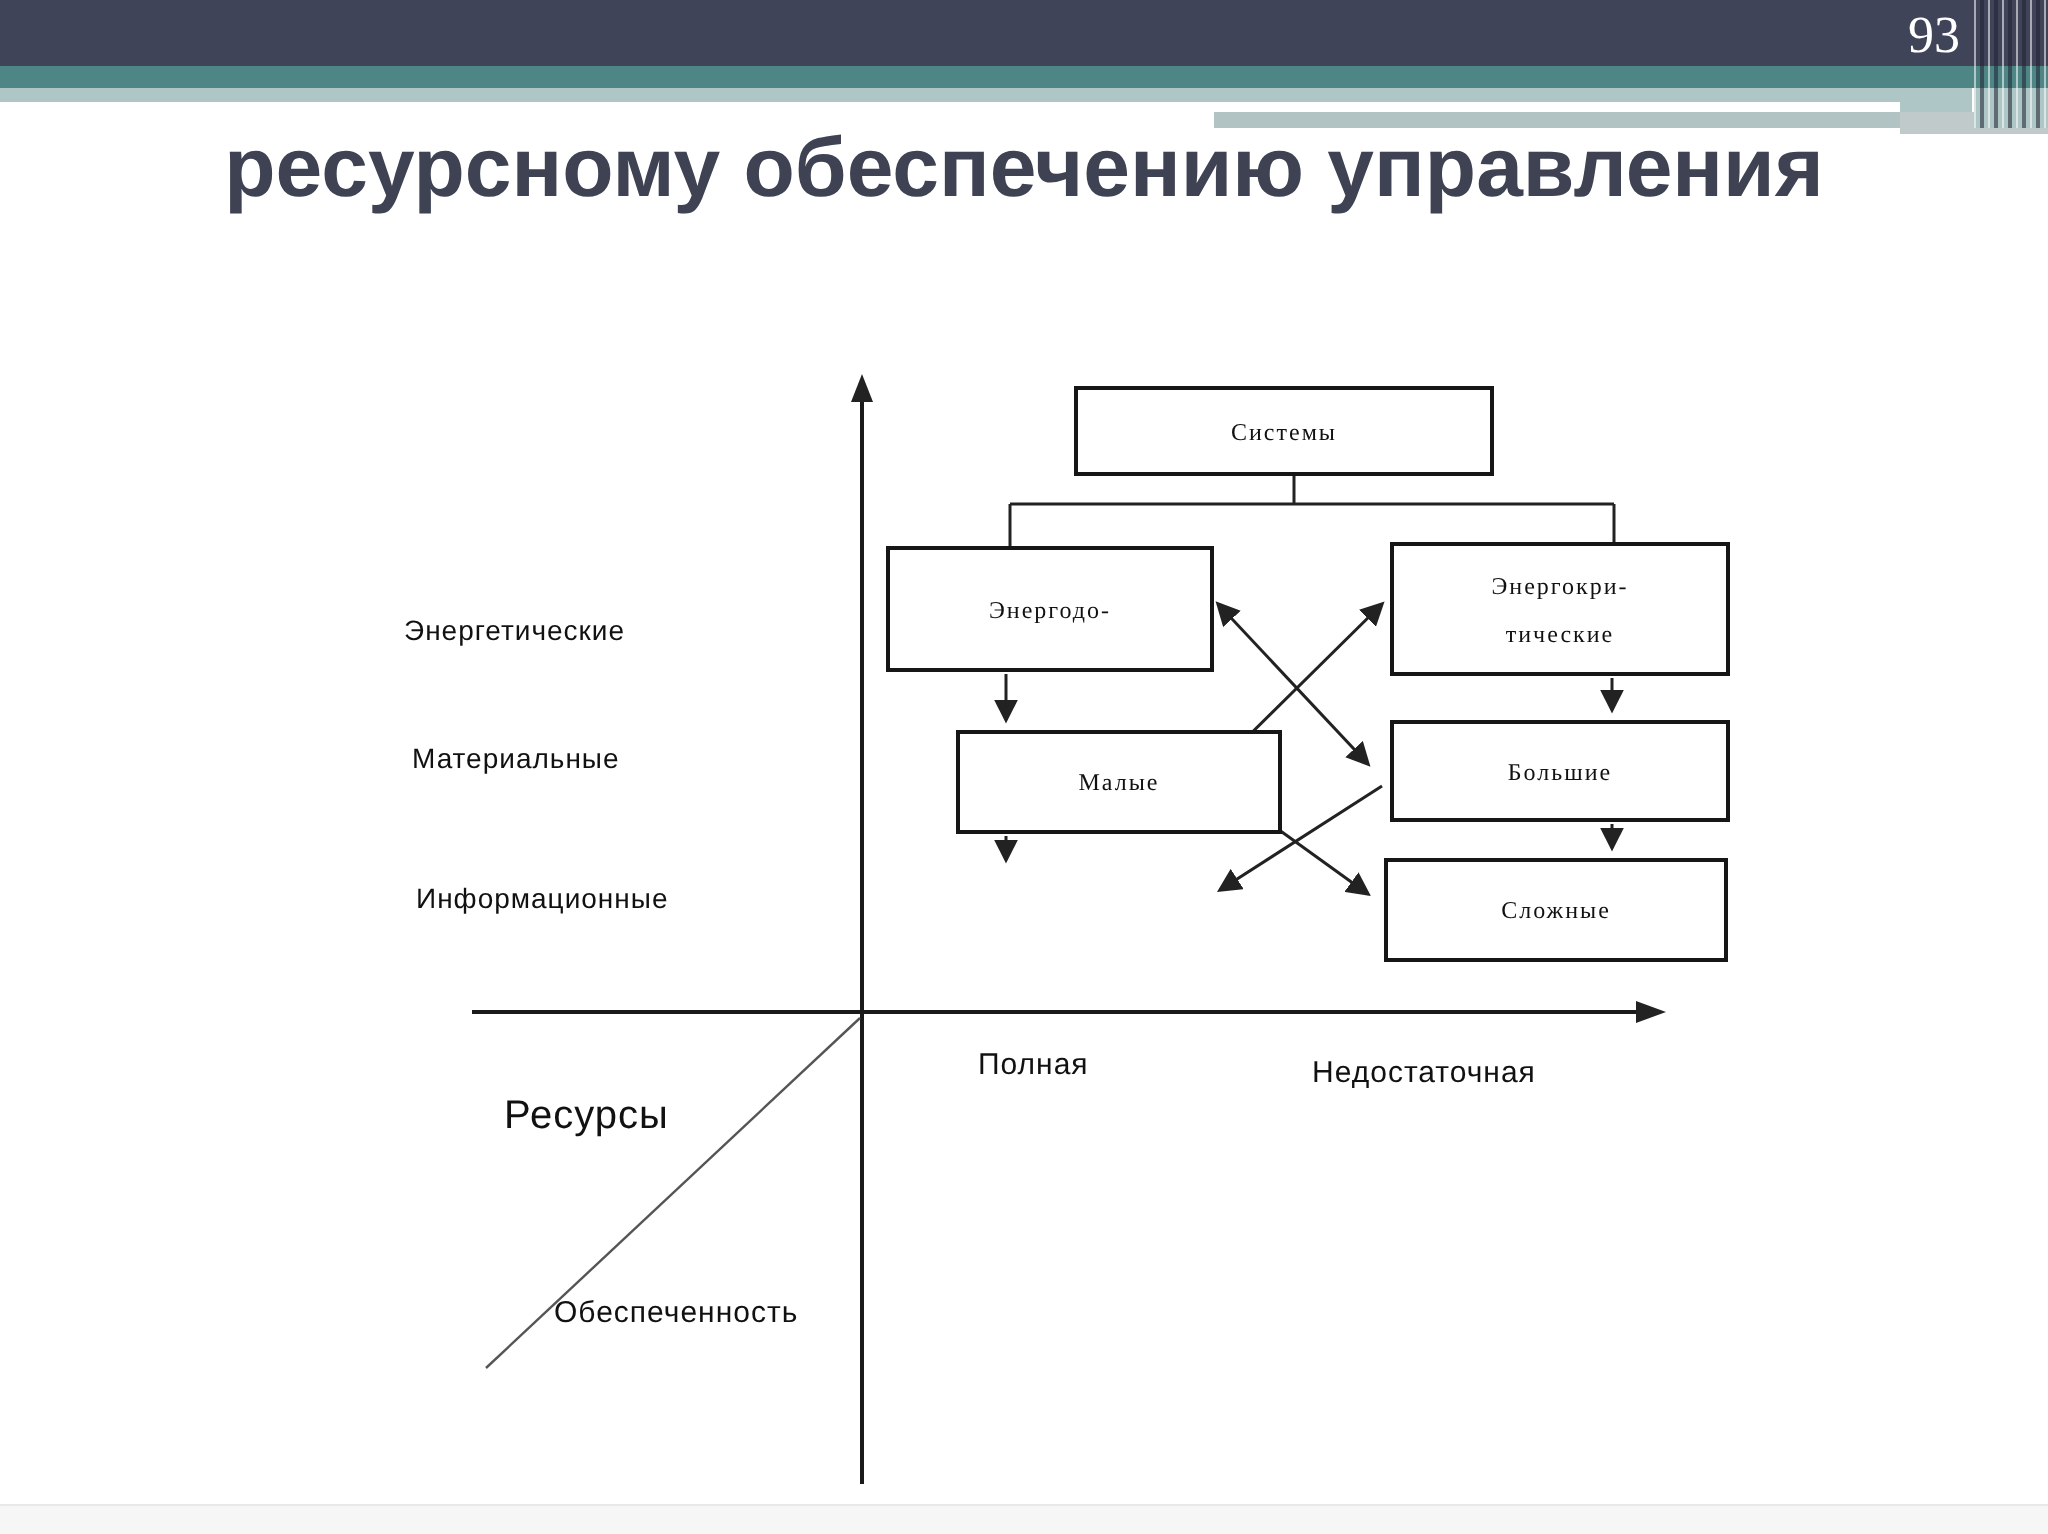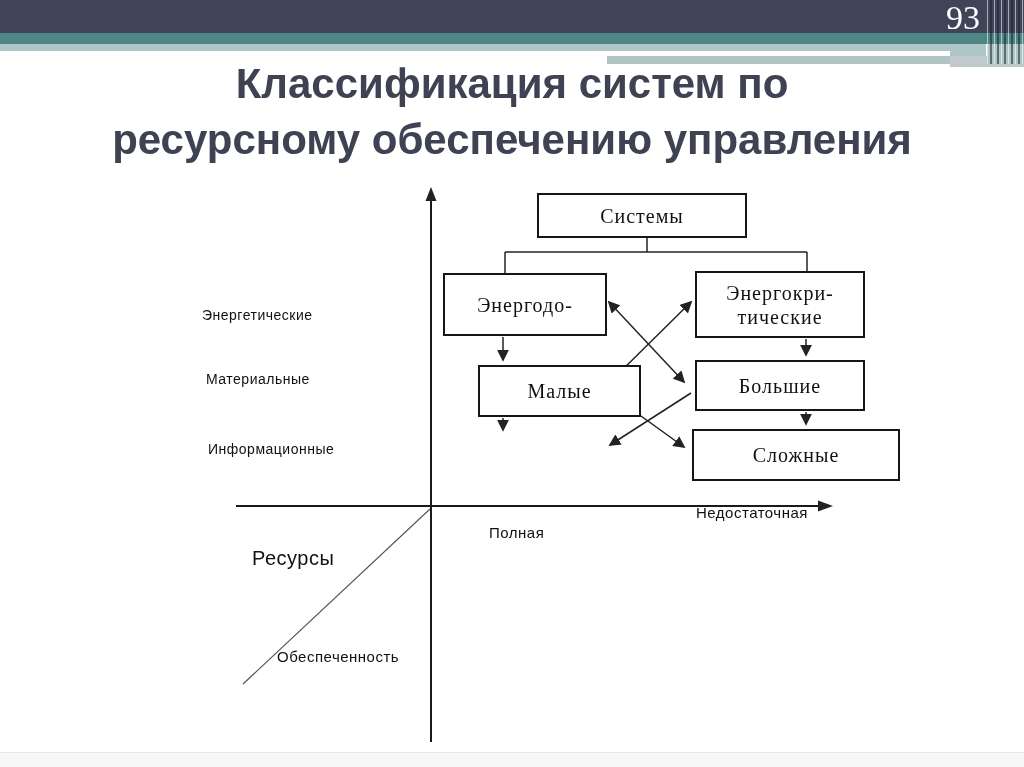--- a/index.html
+++ b/index.html
@@ -2,21 +2,21 @@
 <html style="--header-dark: #404458; --header-teal: #4E8685; --header-light-teal: #AEC6C5; --title: #3E4253; --diagram-line: #222222;"><head>
 <meta charset="utf-8">
 <style>
   html,body{margin:0;padding:0;background:#fff;}
   .slide{position:relative;width:1024px;height:767px;background:#fff;overflow:hidden;
          font-family:"Liberation Sans",sans-serif;}
 
   
   .bar-dark{position:absolute;left:0;top:0;width:1024px;height:33px;background:var(--header-dark,#404458);}
   .page-number{position:absolute;top:2px;right:44px;color:#fff;
-               font-family:"Liberation Serif",serif;font-size:34px;line-height:32px;}
+               font-family:"Liberation Serif",serif;font-size:26px;line-height:32px;}
   .bar-teal{position:absolute;left:0;top:33px;width:1024px;height:11px;background:var(--header-teal,#4E8685);}
   .band-a{position:absolute;left:0;top:44px;width:986px;height:7px;background:var(--header-light-teal,#AEC6C5);}
   .band-white{position:absolute;left:0;top:51px;width:950px;height:5px;background:#fff;}
   .band-a2{position:absolute;left:950px;top:51px;width:36px;height:5px;background:var(--header-light-teal,#AEC6C5);}
   .band-b{position:absolute;left:607px;top:56px;width:343px;height:8px;background:#b1c4c3;}
   .band-c{position:absolute;left:950px;top:56px;width:74px;height:11px;background:#c0cacb;}
   .stripes{position:absolute;left:987px;top:0;width:37px;height:64px;
            background:linear-gradient(180deg,var(--header-dark,#404458) 0 33px,
                       var(--header-teal,#4E8685) 33px 44px,
                       var(--header-light-teal,#AEC6C5) 44px 64px);}
@@ -31,37 +31,37 @@
 
   
   svg.diagram{position:absolute;left:0;top:0;}
   .ln{stroke:var(--diagram-line,#222);stroke-width:1.5;fill:none;}
   .ax{stroke:#1a1a1a;stroke-width:2;fill:none;}
   .diag-ax{stroke:#555;stroke-width:1.2;fill:none;}
   .arrfill{fill:var(--diagram-line,#222);stroke:none;}
 
   .box{position:absolute;box-sizing:border-box;background:#fff;border:2px solid #161616;
        display:flex;flex-direction:column;align-items:center;justify-content:center;text-align:center;
-       font-family:"Liberation Serif",serif;font-size:20px;color:#111;letter-spacing:1px;line-height:24px;}
+       font-family:"Liberation Serif",serif;font-size:12px;color:#111;letter-spacing:1px;line-height:24px;}
   .box-systems  {left:537px;top:193px;width:210px;height:45px;}
   .box-energodo {left:443px;top:273px;width:164px;height:63px;}
   .box-energokri{left:695px;top:271px;width:170px;height:67px;}
   .box-malye    {left:440px;top:365px;width:163px;height:52px;margin-left:38px;}
   .box-bolshie  {left:695px;top:360px;width:170px;height:51px;justify-content:center;}
   .box-prostye  {left:440px;top:435px;width:165px;height:54px;}
-  .box-slozhnye {left:692px;top:429px;width:208px;height:52px;}
+  .box-slozhnye {left:692px;top:429px;width:172px;height:52px;}
 
   .lbl{position:absolute;font-family:Liberation Sans, sans-serif;font-size:14px;color:#111;
        letter-spacing:.5px;white-space:nowrap;}
   .lbl-energeticheskie{left:202px;top:307px;}
   .lbl-materialnye    {left:206px;top:371px;}
   .lbl-informacionnye {left:208px;top:441px;}
   .lbl-resursy        {left:252px;top:547px;font-size:20px;}
   .lbl-polnaya        {left:489px;top:524px;font-size:15px;}
-  .lbl-nedostatochnaya{left:656px;top:504px;font-size:15px;margin-left:40px;}
+  .lbl-nedostatochnaya{left:656px;top:528px;font-size:15px;}
   .lbl-obespechennost {left:277px;top:648px;font-size:15px;}
 
   .footer{position:absolute;left:0;top:752px;width:1024px;height:15px;
           background:#f6f6f6;border-top:1px solid #e8e8e8;}
 </style>
 </head>
 <body>
 
 <div class="slide">
 
@@ -70,21 +70,20 @@
   </div>
   <div class="bar-teal"></div>
   <div class="band-a"></div>
   <div class="band-white"></div>
   <div class="band-a2"></div>
   <div class="band-b"></div>
   <div class="band-c"></div>
   <div class="stripes"></div>
 
   <div class="title">
-    <div>Классификация систем по</div>
     <div>ресурсному обеспечению управления</div>
   </div>
 
   <svg class="diagram" width="1024" height="767" viewBox="0 0 1024 767">
     <defs>
       <marker id="ah" viewBox="0 0 10 10" refX="8.5" refY="5" markerWidth="8" markerHeight="8" orient="auto-start-reverse">
         <path d="M0 0 L10 5 L0 10 Z" class="arrfill"></path>
       </marker>
     </defs>
 

